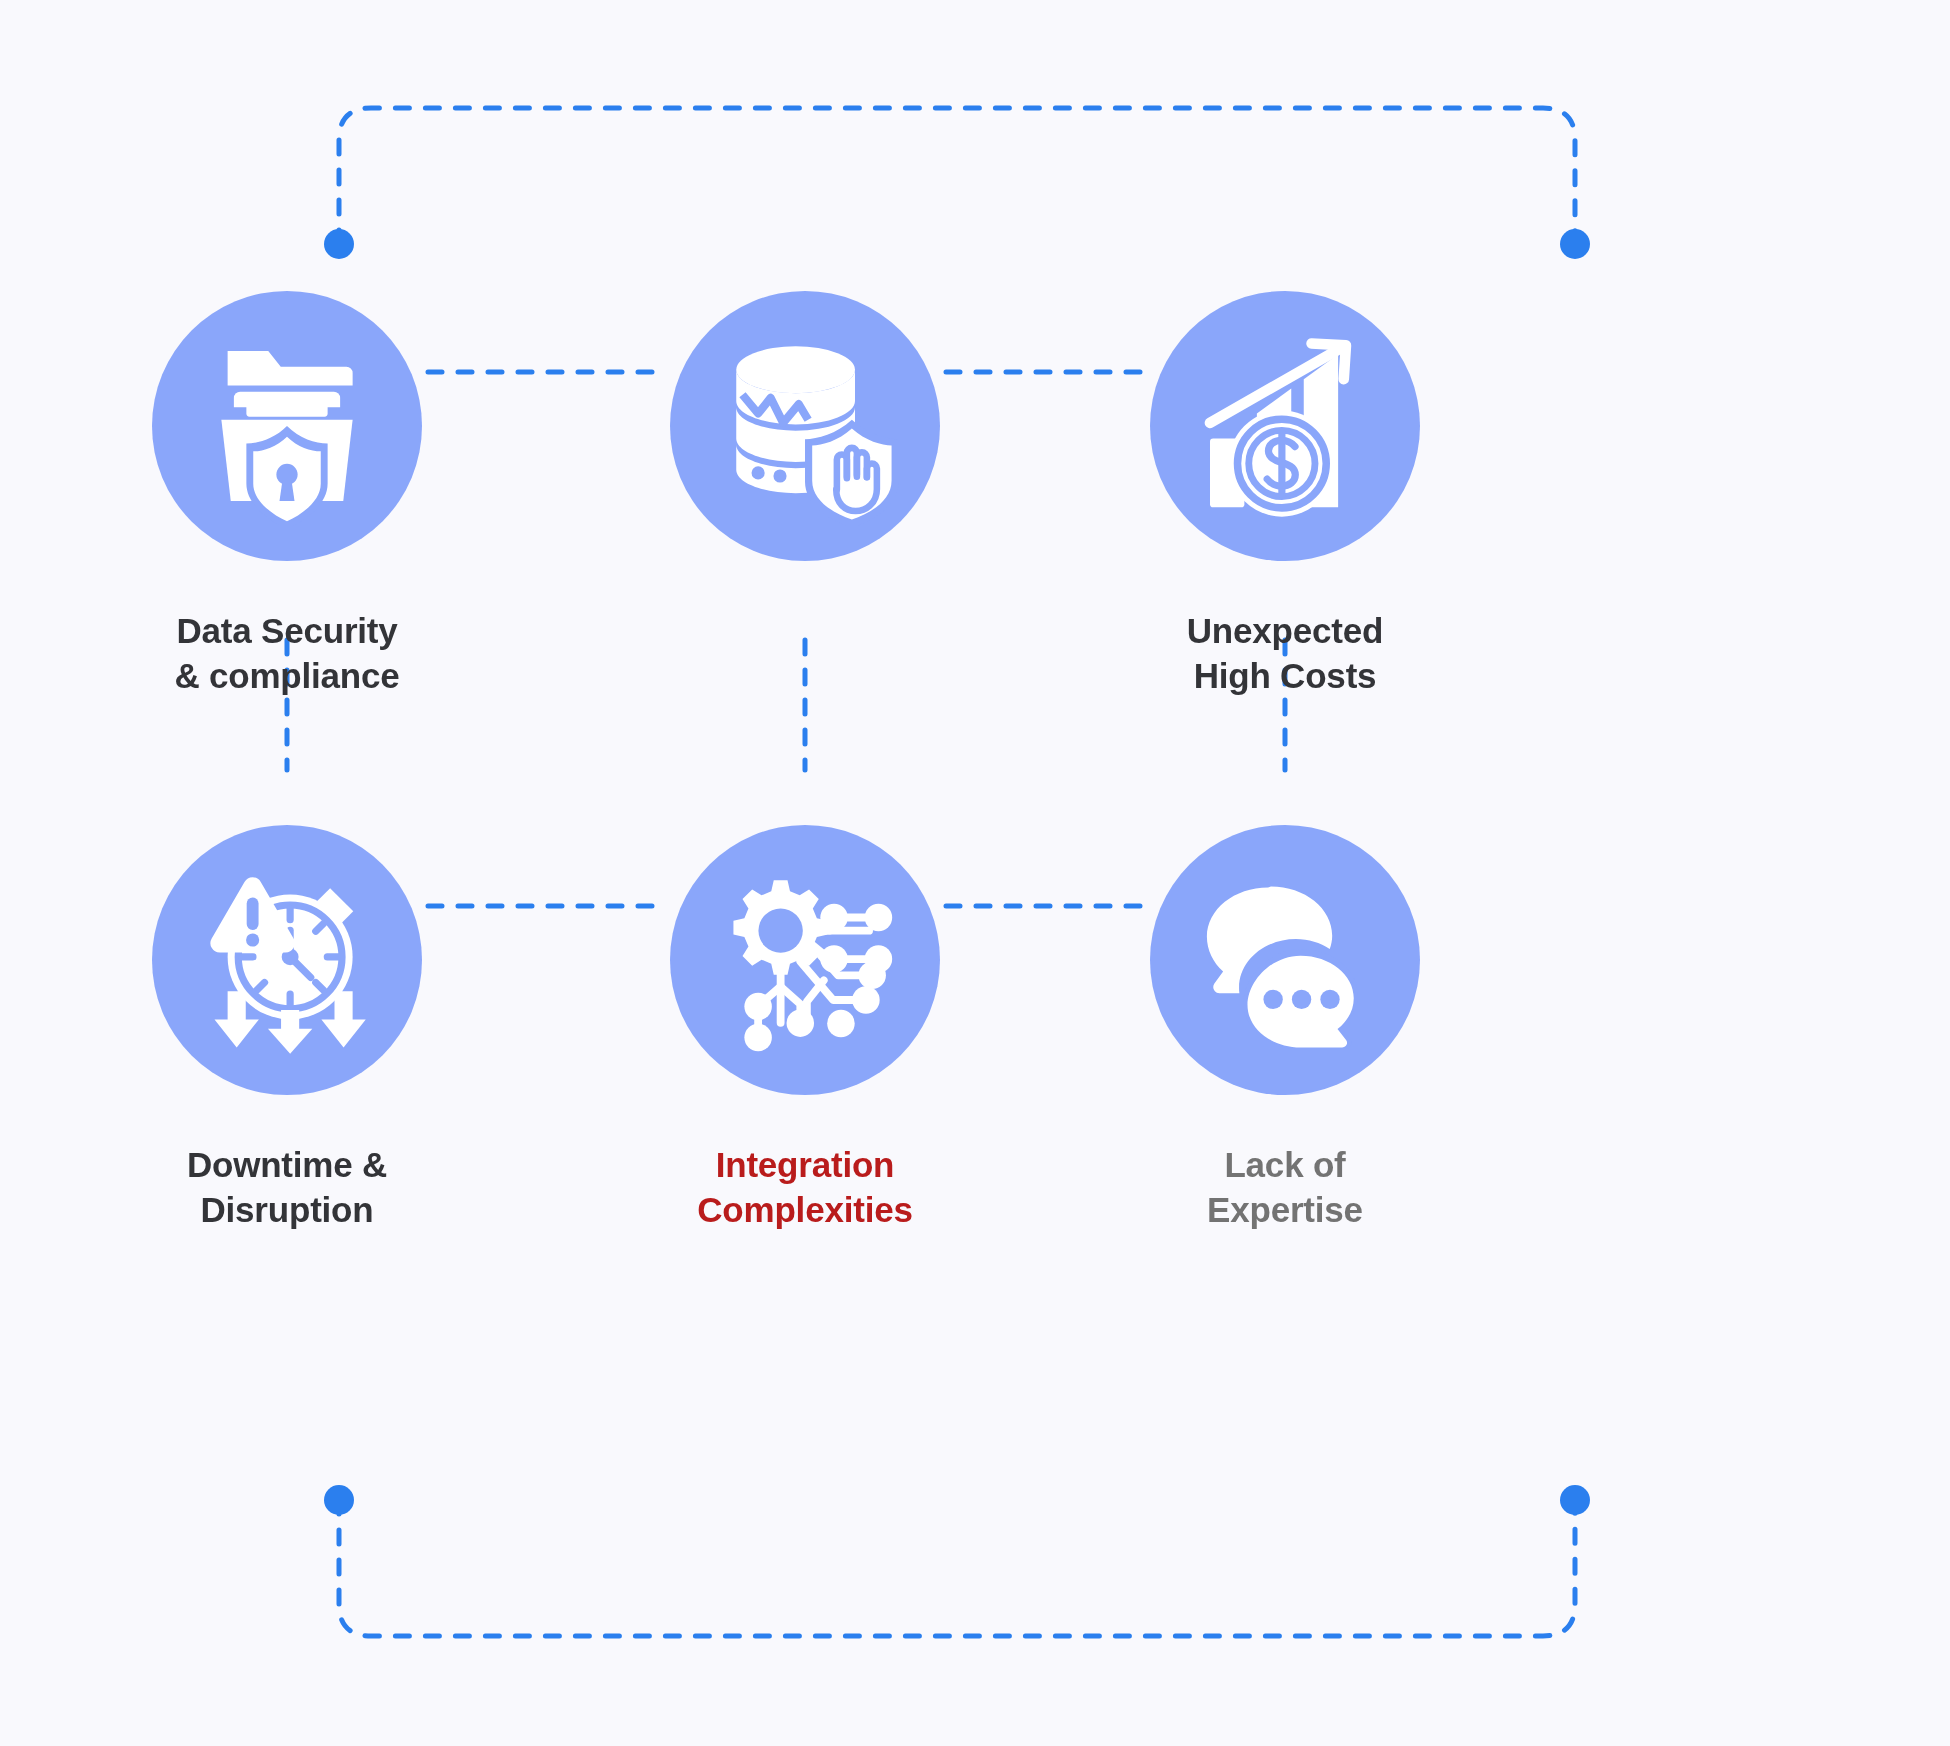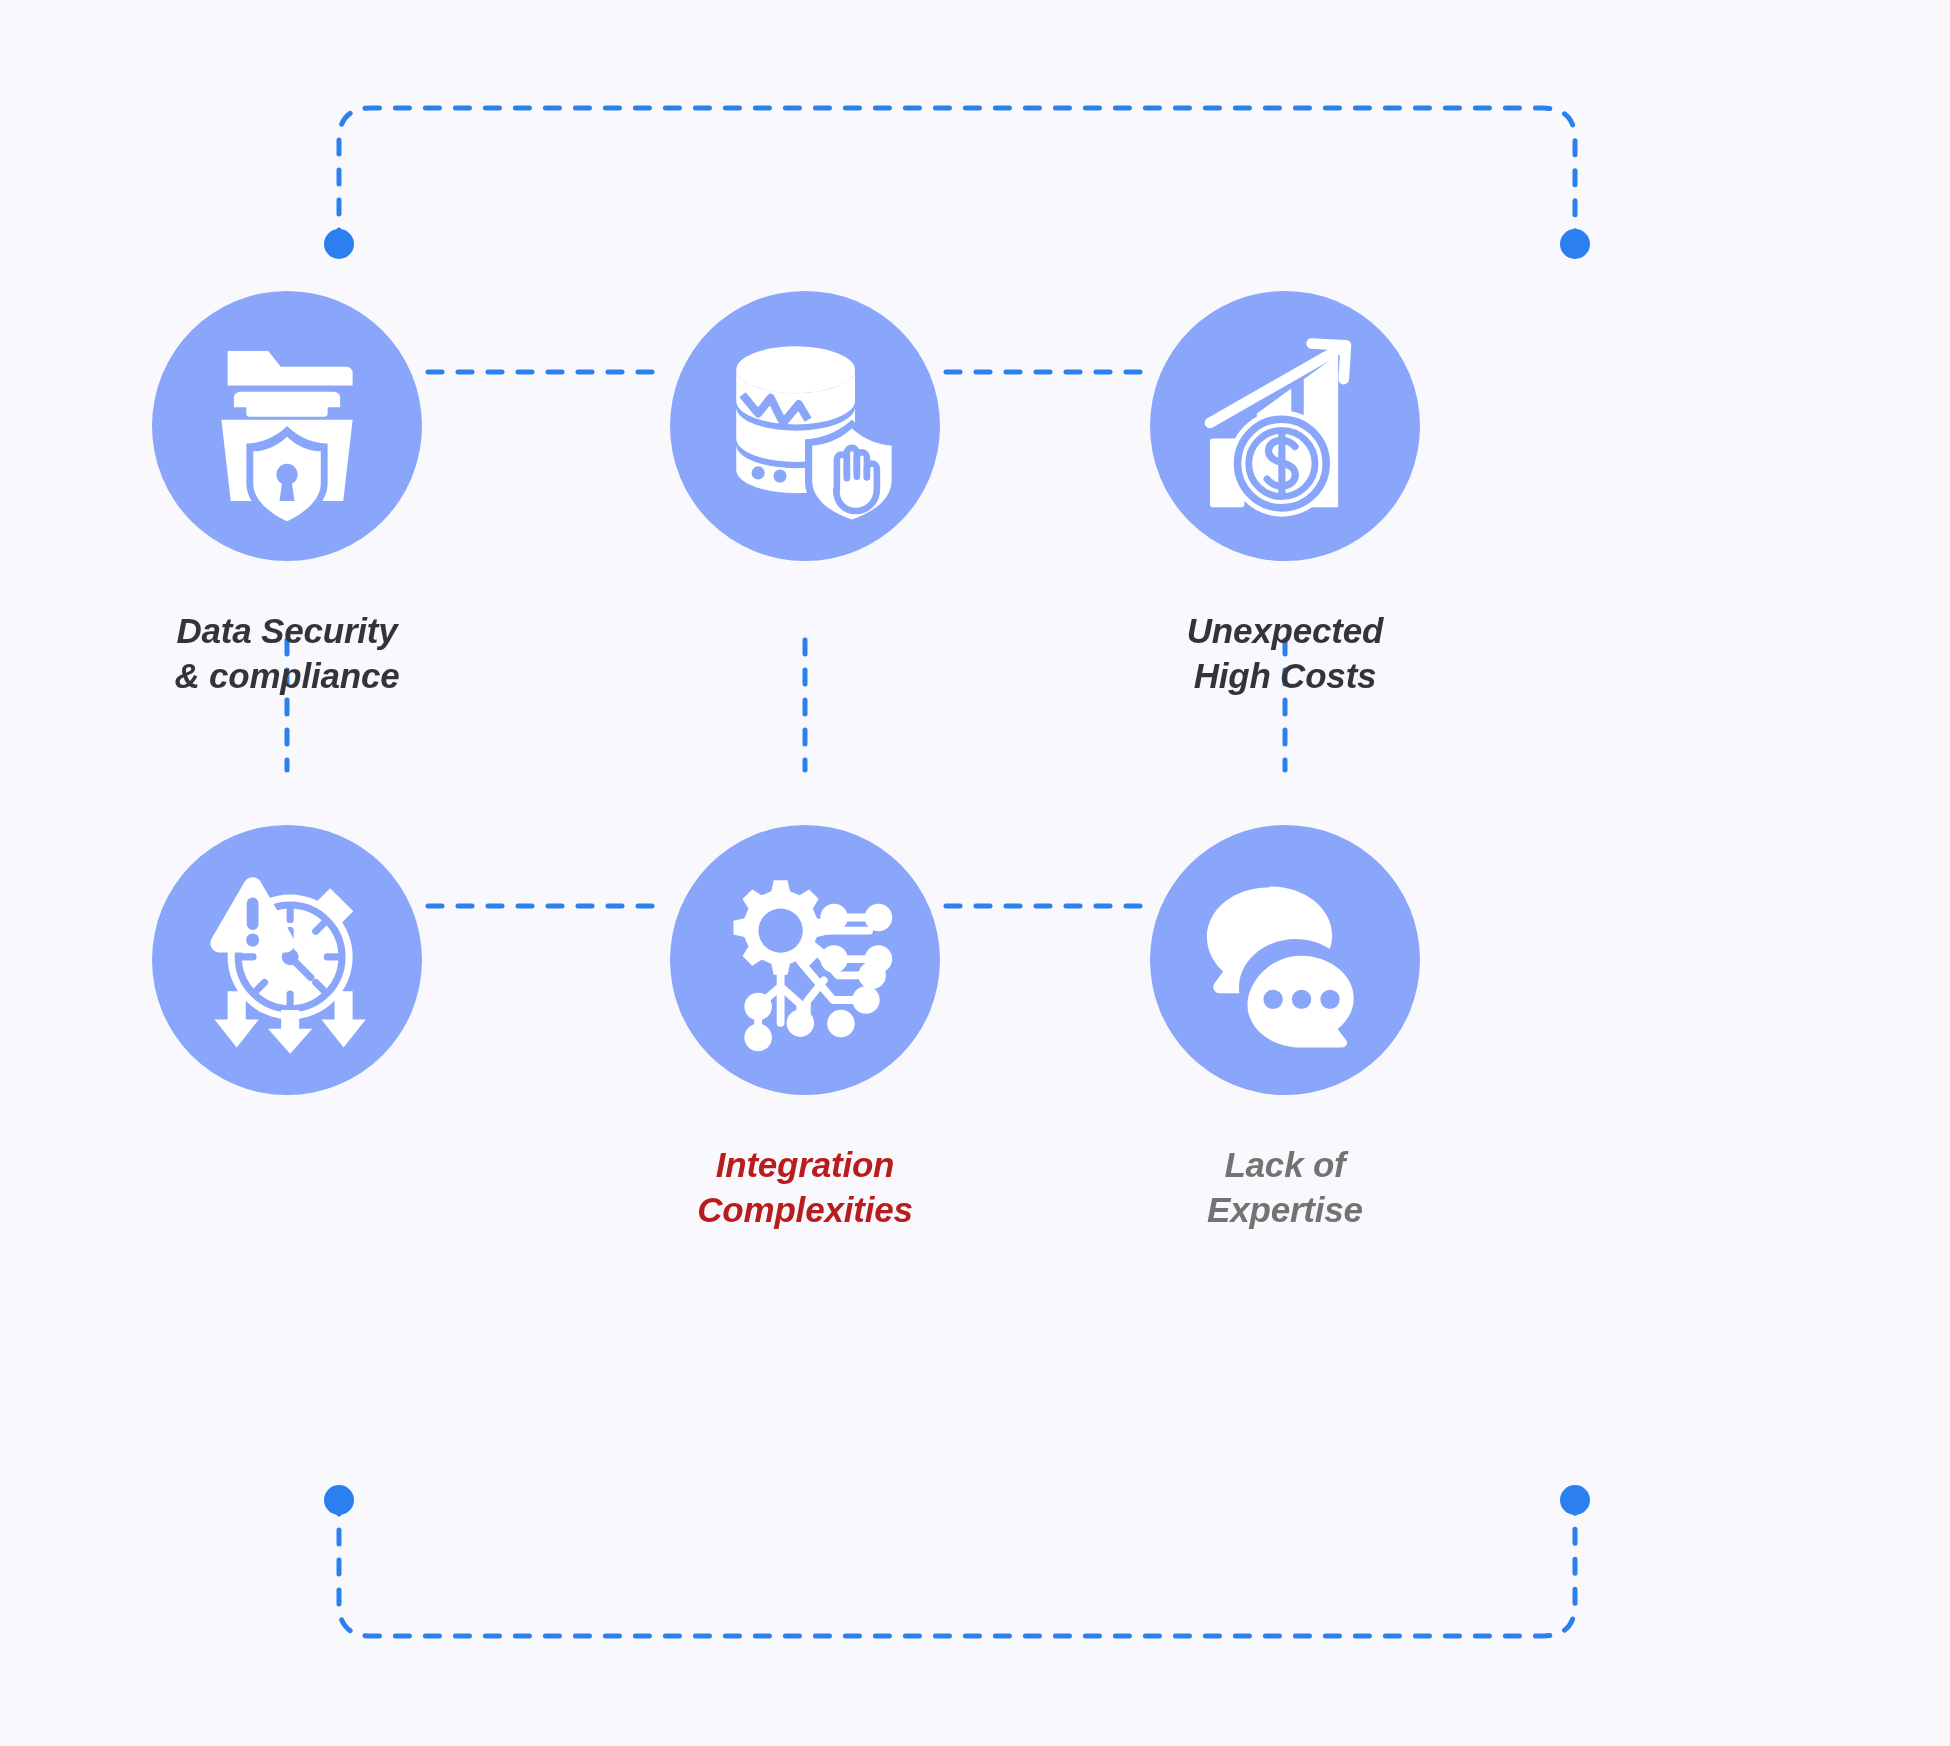--- a/index.html
+++ b/index.html
@@ -2,21 +2,21 @@
 <html><head>
 <meta charset="utf-8">
 <style>
   html,body{margin:0;padding:0;}
   body{
     width:1950px;height:1746px;
     background:#F9F9FD;
     font-family:"Liberation Sans", sans-serif;
     overflow:hidden;
   }
-  #stage{position:relative;width:1950px;height:1746px;font-style:italic;}
+  #stage{position:relative;width:1950px;height:1746px;}
   #wires{position:absolute;inset:0;width:1950px;height:1746px;pointer-events:none;}
 
   .node{position:absolute;width:340px;text-align:center;}
   .disc{
     width:270px;height:270px;border-radius:50%;
     background:var(--disc,#8AA6FA);
     margin:0 auto;
     display:flex;align-items:center;justify-content:center;
   }
   .disc svg{width:200px;height:200px;display:block;}
@@ -135,20 +135,22 @@
         <circle cx="33" cy="31" r="2.7" fill="#8AA6FA"></circle>
         <path d="M41.2 13.6l4.6-4.6 7.4 7.4-4.6 4.6z"></path>
         <path d="M10.5 29.6a3 3 0 0 1-2.6-4.5L18.4 7a3 3 0 0 1 5.2 0l10.5 18.1a3 3 0 0 1-2.6 4.5z"></path>
         <rect x="19.1" y="12" width="3.8" height="10.4" rx="1.9" fill="#8AA6FA"></rect>
         <circle cx="21" cy="25.6" r="2.1" fill="#8AA6FA"></circle>
         <path d="M13 42h5.8v9H23l-7.1 9-7.1-9h4.2z"></path>
         <path d="M30.1 48h5.8v6h4.2l-7.1 8-7.1-8h4.2z"></path>
         <path d="M47.2 42h5.8v9h4.2l-7.1 9-7.1-9h4.2z"></path>
       </svg>
     </div>
+    <div class="label" style="color: rgb(51, 52, 56);">Downtime &amp;
+Disruption</div>
   </div>
 
   <div class="node" style="left:635px;top:825px;">
     <div class="disc" style="--disc: #8AA6FA;">
       <svg viewBox="0 0 64 64" fill="#fff">
         <path d="M22 6.5h4.4l.8 3.5 3.1 1.3 3-1.9 3.1 3.1-1.9 3 1.3 3.1 3.5.8v4.4l-3.5.8-1.3 3.1 1.9 3-3.1 3.1-3-1.9-3.1 1.3-.8 3.5H22l-.8-3.5-3.1-1.3-3 1.9-3.1-3.1 1.9-3-1.3-3.1-3.5-.8v-4.4l3.5-.8 1.3-3.1-1.9-3 3.1-3.1 3 1.9 3.1-1.3z"></path>
         <circle cx="24.2" cy="22.6" r="7.1" fill="#8AA6FA"></circle>
         <g stroke="#fff" stroke-width="2.5" fill="none" stroke-linecap="round" stroke-linejoin="round">
           <path d="M33.5 22.6h6.5l4.8-4.2h9.7"></path>
           <path d="M40 22.6h12.5"></path>

